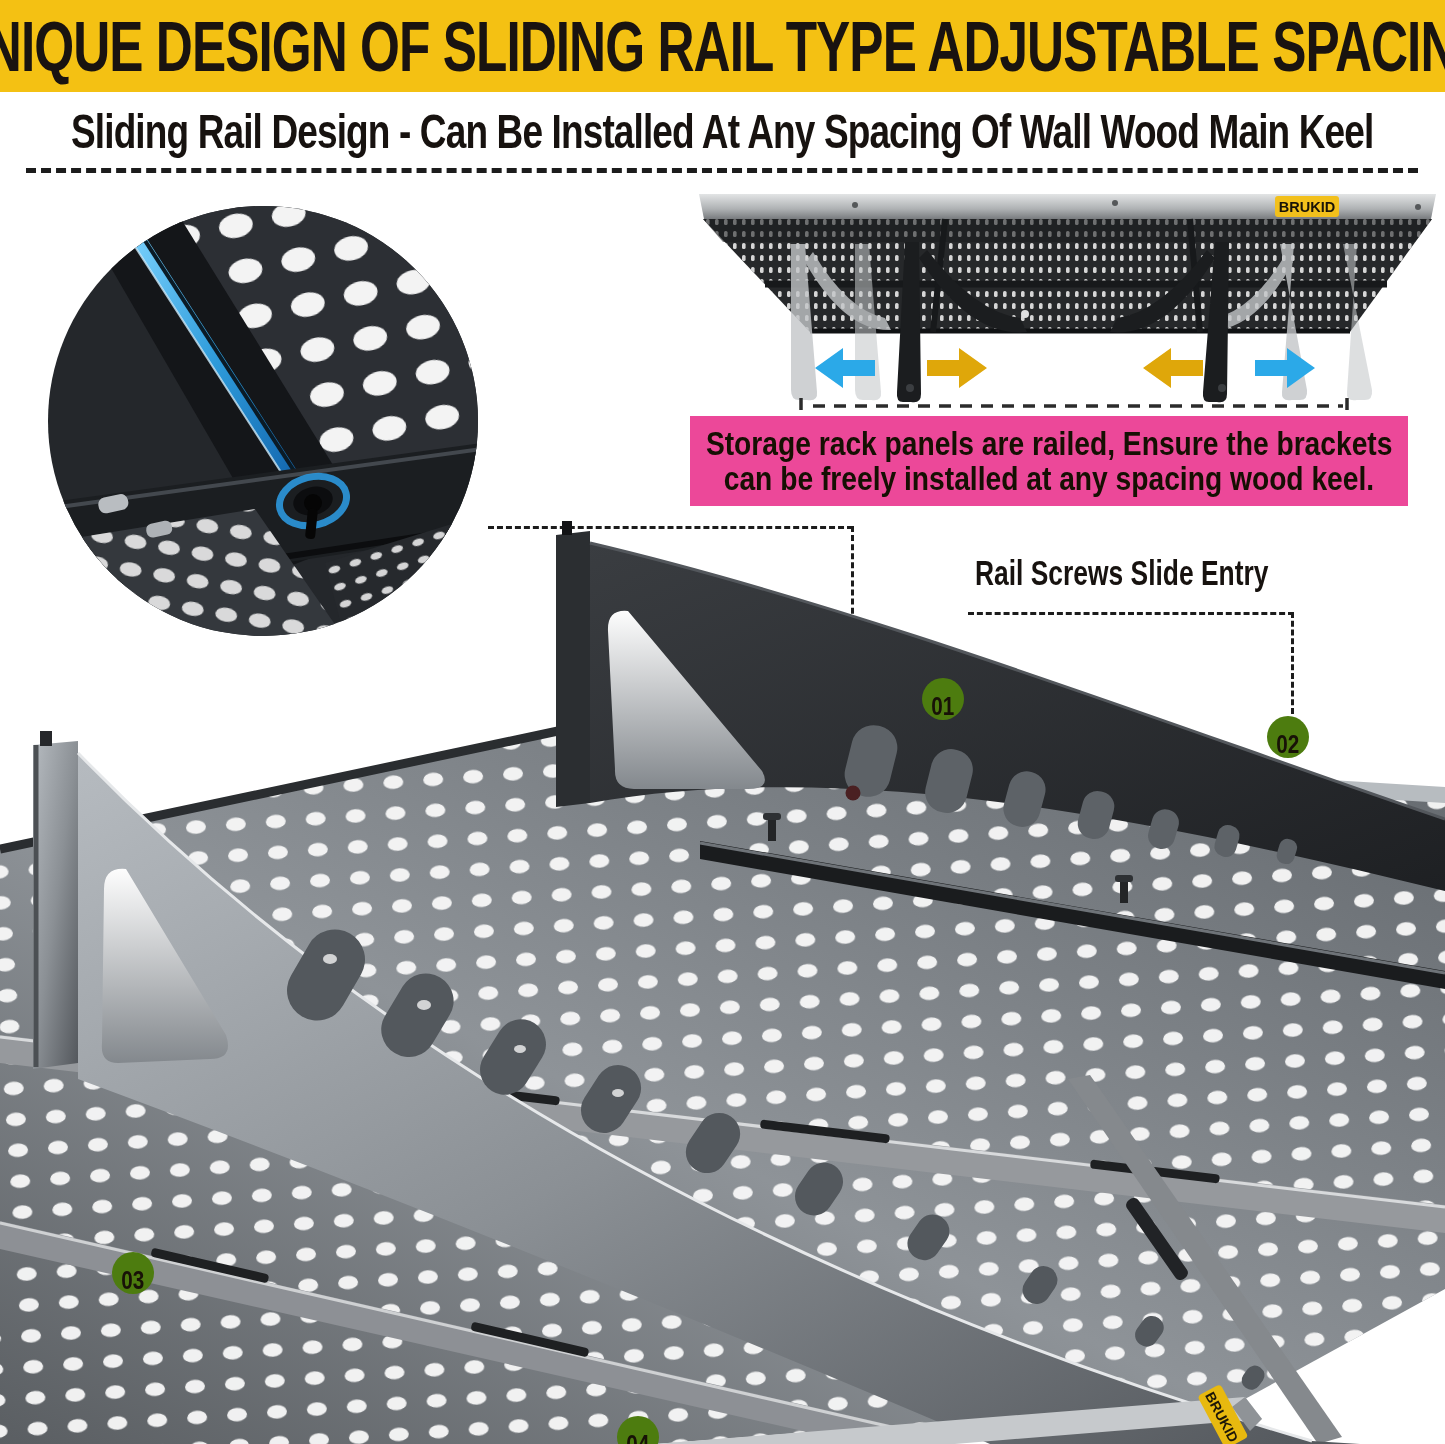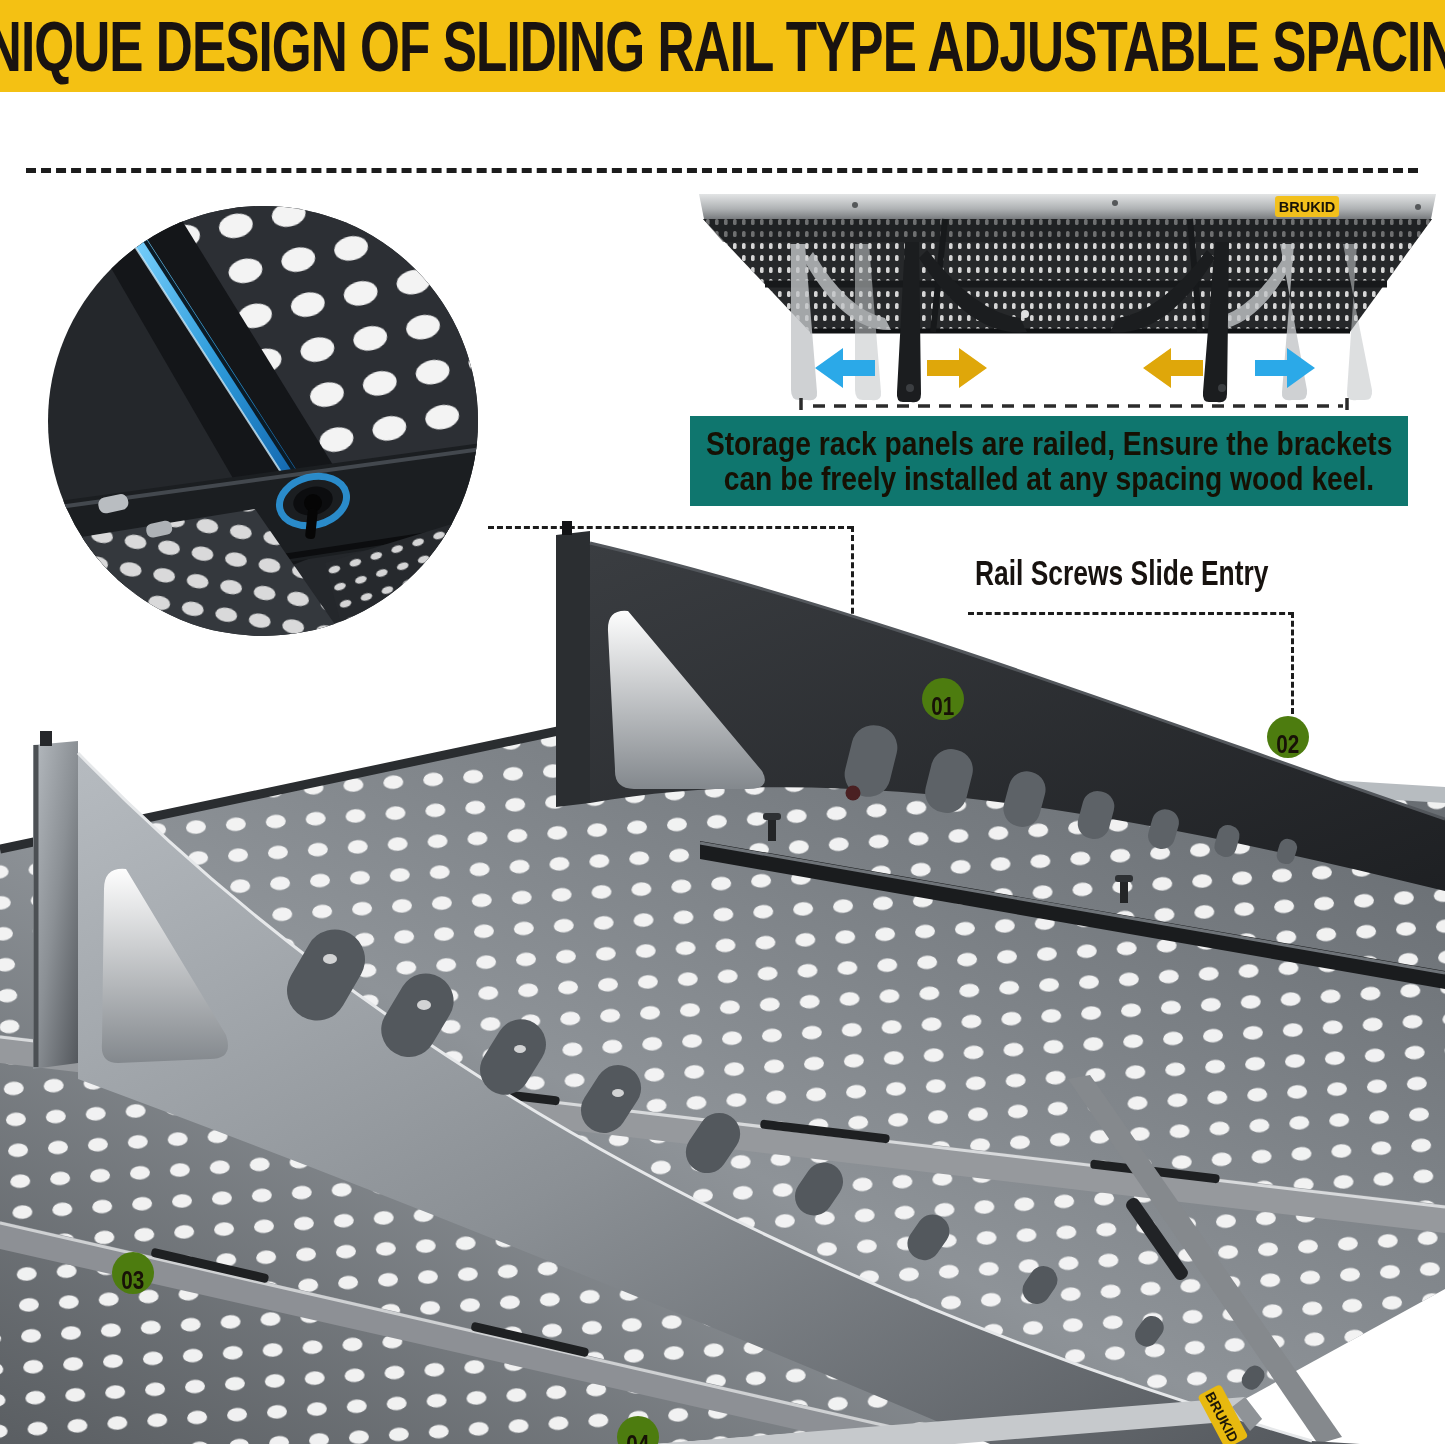--- a/index.html
+++ b/index.html
@@ -10,21 +10,21 @@
   
   #banner{left:0;top:0;width:1445px;height:92px;background:#F4C113;
           display:flex;align-items:center;justify-content:center;}
   #banner .cond{font-size:54px;letter-spacing:-1px;transform:scale(.95,1.32);color:#191310;}
   
   #subtitle{left:0;top:92px;width:1445px;height:78px;display:flex;align-items:center;justify-content:center;}
   #subtitle .cond{font-size:43px;letter-spacing:-1px;transform:scale(.86,1.14);color:#17120f;}
   .dashline{height:0;border-top:5px dashed #1c1c1c;}
   #divider{left:26px;top:168px;width:1392px;}
   
-  #infobox{left:690px;top:416px;width:718px;height:90px;background:#0f766e;
+  #infobox{left:690px;top:416px;width:718px;height:90px;background:#ec4899;
            display:flex;flex-direction:column;align-items:center;justify-content:center;line-height:1.18;}
   #infobox .cond{font-size:30px;transform:scale(.94,1.12);color:#161003;}
   
   #callout{left:955px;top:556px;width:330px;text-align:right;}
   #callout .cond{font-size:30px;transform:scale(.88,1.16);color:#17120f;}
   
   #maxspacing{left:912px;top:306px;display:flex;align-items:baseline;gap:10px;}
   #maxspacing .lbl{font-size:33px;font-weight:bold;transform:scale(.92,1.2);display:inline-block;}
   #maxspacing .val{font-size:50px;font-weight:bold;transform:scale(.95,1.12);display:inline-block;}
   
@@ -37,20 +37,23 @@
 </style>
 </head>
 <body>
 
 <div id="stage">
 
   <div id="banner" class="abs">
     <span class="cond">UNIQUE DESIGN OF SLIDING RAIL TYPE ADJUSTABLE SPACING</span>
   </div>
 
+  <div id="subtitle" class="abs">
+    <span class="cond">Sliding Rail Design - Can Be Installed At Any Spacing Of Wall Wood Main Keel</span>
+  </div>
   <div id="divider" class="abs dashline"></div>
 
   <svg class="abs" style="left:45px;top:203px" width="436" height="436" viewBox="0 0 436 436">
     <defs>
       <clipPath id="cclip">
           <circle cx="218" cy="218" r="215"></circle>
         </clipPath>
       <linearGradient id="rodg" x1="0" y1="0" x2="1" y2="1">
         <stop offset="0" stop-color="#7fd4ff"></stop>
           <stop offset=".5" stop-color="#2e9bda"></stop>

